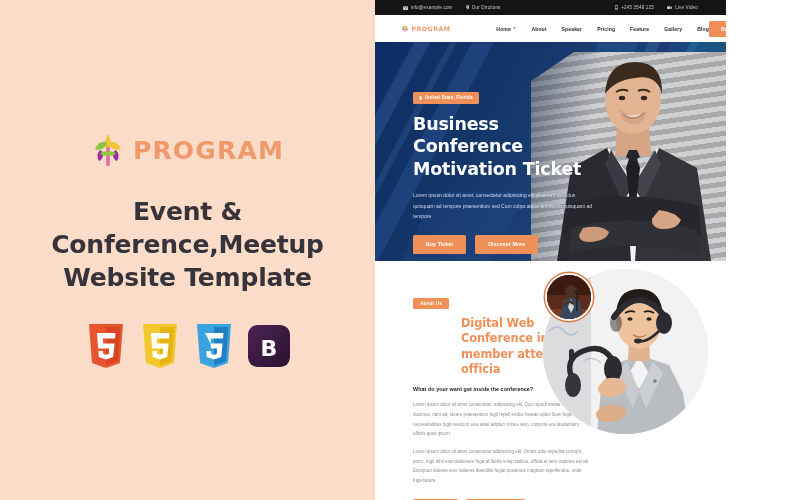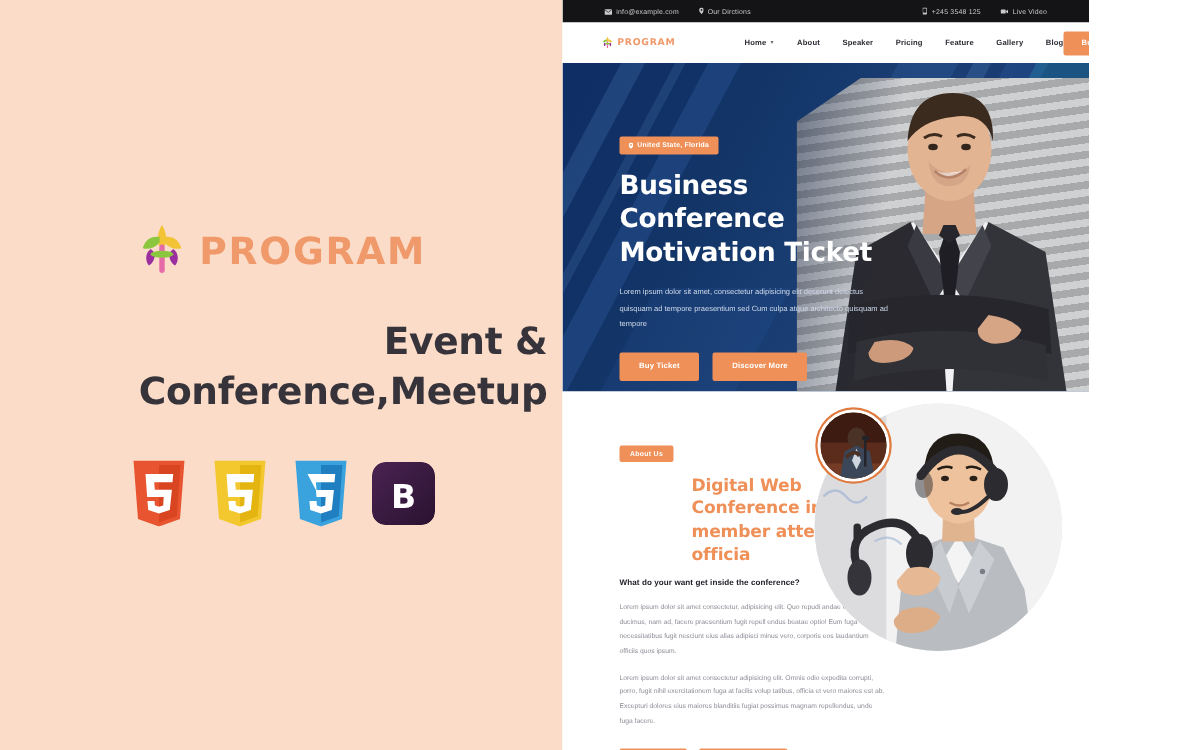--- a/index.html
+++ b/index.html
@@ -27,21 +27,21 @@
   .brand-word {
     font-family: "DejaVu Sans", sans-serif;
     font-size: 25px; font-weight: 700;
     letter-spacing: 1.2px;
     color: #f0996a;
   }
   .headline {
     font-family: "DejaVu Sans", sans-serif;
     font-size: 25px; line-height: 1.32;
     font-weight: 700; color: #37333a;
-    text-align: right; letter-spacing: -0.2px;
+    text-align: center; letter-spacing: -0.2px;
     max-width: 355px;
   }
   .tech-row {
     display: flex; gap: 14px; margin-top: 30px;
     align-items: center; justify-content: center;
   }
   .tech-badge { width: 40px; height: 44px; display:block; }
   .tech-badge.bs { width: 42px; height: 42px; border-radius: 9px; overflow: hidden; }
 
   
@@ -215,20 +215,21 @@
         <path d="M9.5 17 C6 19.5 5.5 24.5 8.2 28 C11 26.5 12.7 23 12 19.4 Z" fill="#9b2fa0"></path>
         <path d="M24.5 17 C28 19.5 28.5 24.5 25.8 28 C23 26.5 21.3 23 22 19.4 Z" fill="#9b2fa0"></path>
         <rect x="15.2" y="14" width="3.6" height="19" rx="1.6" fill="#e66aa8"></rect>
         <ellipse cx="17" cy="20.5" rx="7.6" ry="2.3" fill="#8cc63f"></ellipse>
       </svg>
       <div class="brand-word">PROGRAM</div>
     </div>
 
     <h1 class="headline">
       <span>Event &amp; Conference,Meetup</span><br>
+      <span>Website Template</span>
     </h1>
 
     <div class="tech-row">
       <svg class="tech-badge" viewBox="0 0 40 44">
         <path d="M3 0 H37 L34 39 L20 44 L6 39 Z" fill="#e8542f"></path>
         <path d="M20 3 H34.3 L31.8 37.2 L20 41.3 Z" fill="#d94520"></path>
         <path d="M11 9 H29.5 L29 14.5 H16.8 L17.2 19.5 H28.6 L27.2 33 L20 35.4 L12.8 33 L12.3 27 H17 L17.3 30 L20 30.8 L22.8 30 L23.1 24.4 H12.1 Z" fill="#fff"></path>
       </svg>
       <svg class="tech-badge" viewBox="0 0 40 44">
         <path d="M3 0 H37 L34 39 L20 44 L6 39 Z" fill="#f3c82f"></path>

